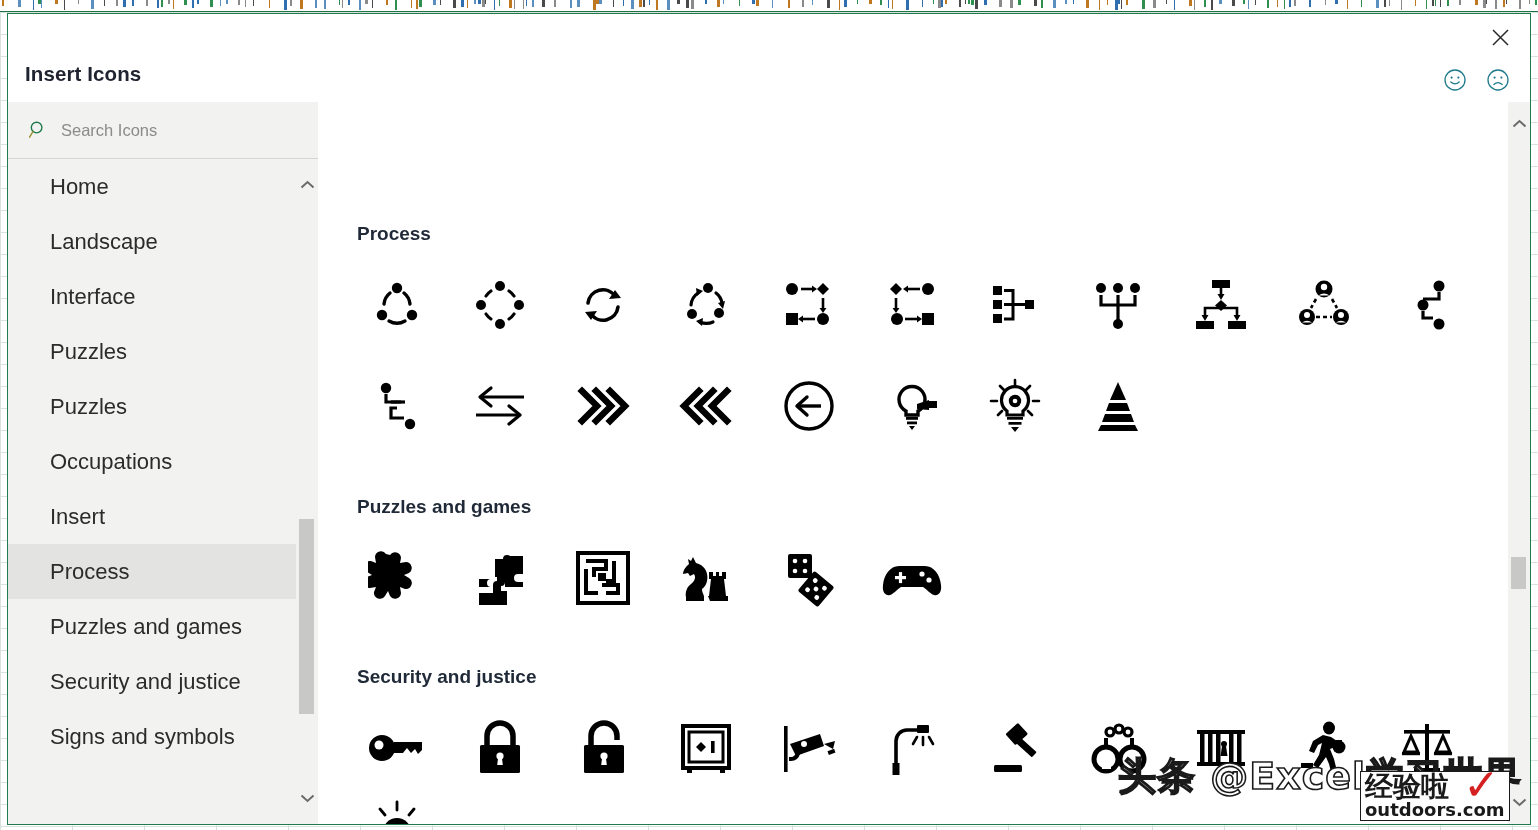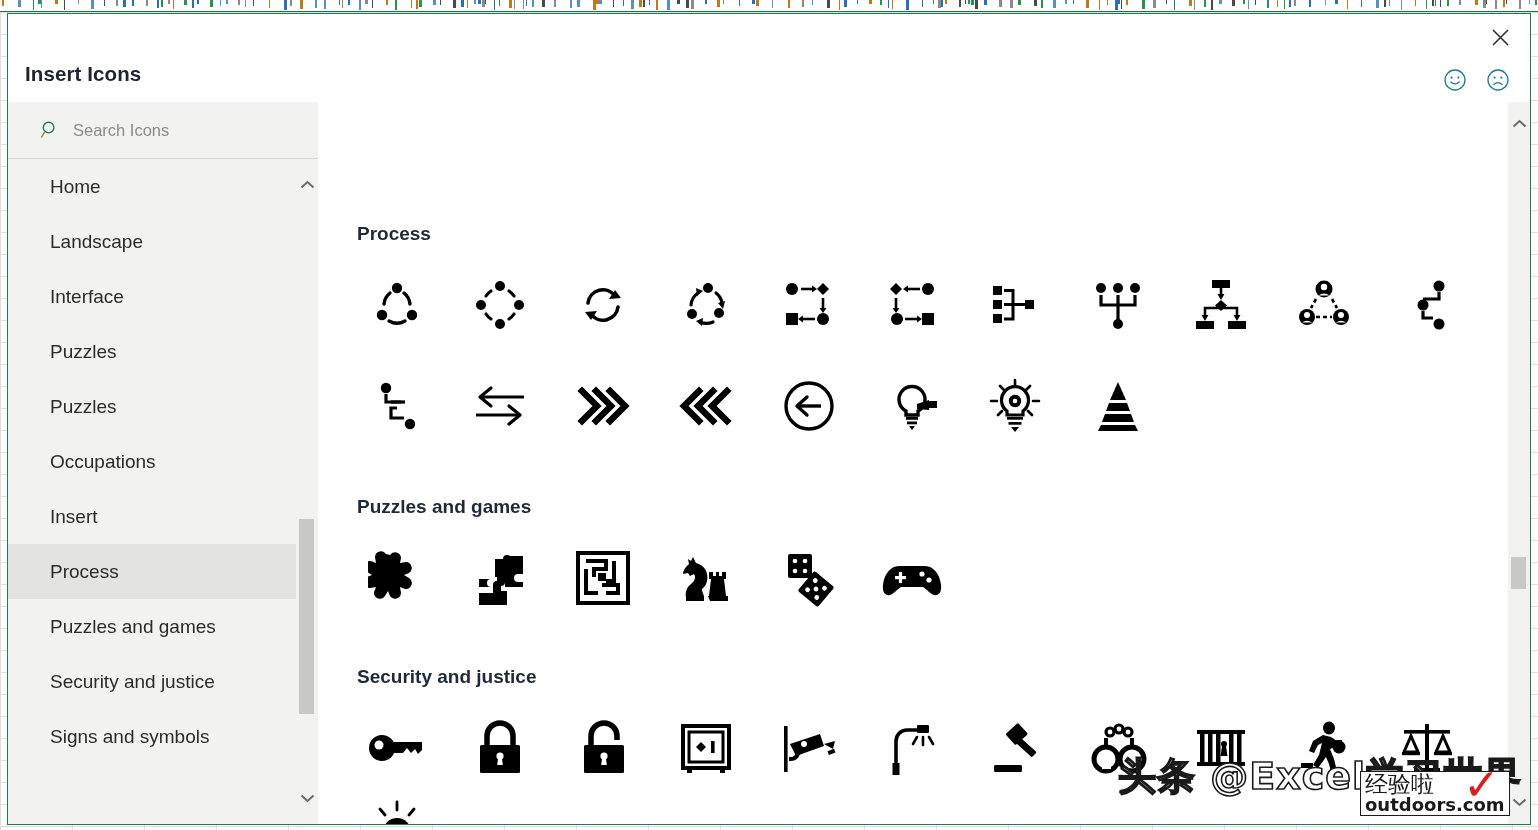--- a/index.html
+++ b/index.html
@@ -76,40 +76,40 @@
   #sidebar {
     width: 310px; flex: 0 0 310px;
     background: #f2f2f0;
     display: flex; flex-direction: column;
     position: relative;
     border-right: none;
   }
   #search-row {
     height: 57px; flex: 0 0 57px;
     display: flex; align-items: center;
-    padding-left: 32px; gap: 13px;
+    padding-left: 20px; gap: 13px;
     border-bottom: 1px solid #d6d6d2;
     background: #f2f2f0;
   }
   #search-input {
     border: none; outline: none; background: transparent;
     font-family: "Liberation Sans", sans-serif;
     font-size: 16.5px; color: #3c3c3c;
     width: 220px; padding: 0;
   }
   #search-input::placeholder { color: #8b8b8b; }
 
   #category-list {
     flex: 1 1 auto; position: relative; overflow: hidden;
   }
   .cat-item {
     height: 55px;
     display: flex; align-items: center;
     padding-left: 42px;
-    font-size: 19px; color: #2b2b2b;
+    font-size: 22px; color: #2b2b2b;
     cursor: pointer;
     white-space: nowrap;
   }
   .cat-item.selected { background: #e3e3e1; }
 
   
   #sidebar-scroll {
     position: absolute; right: 0; top: 0; bottom: 0; width: 22px;
     background: #f2f2f0;
   }
@@ -184,21 +184,21 @@
     -webkit-text-stroke: 1.6px #1a1a1a;
     white-space: nowrap; letter-spacing: 1px;
     line-height: 1;
   }
   #wm-badge {
     position: absolute; left: 242px; top: 14px;
     border: 1.5px solid #1a1a1a; background: #ffffff;
     padding: 0 4px;
   }
   #wm-badge-line1 {
-    font-size: 23px; font-weight: normal; color: #1a1a1a;
+    font-size: 28px; font-weight: bold; color: #1a1a1a;
     line-height: 1.05; white-space: nowrap;
   }
   #wm-badge-line2 {
     font-size: 18px; font-weight: bold; color: #1a1a1a;
     line-height: 1.05; white-space: nowrap;
   }
   #wm-check {
     position: absolute; left: 345px; top: 6px;
     font-size: 44px; color: #d42020; font-weight: bold;
     line-height: 1;

